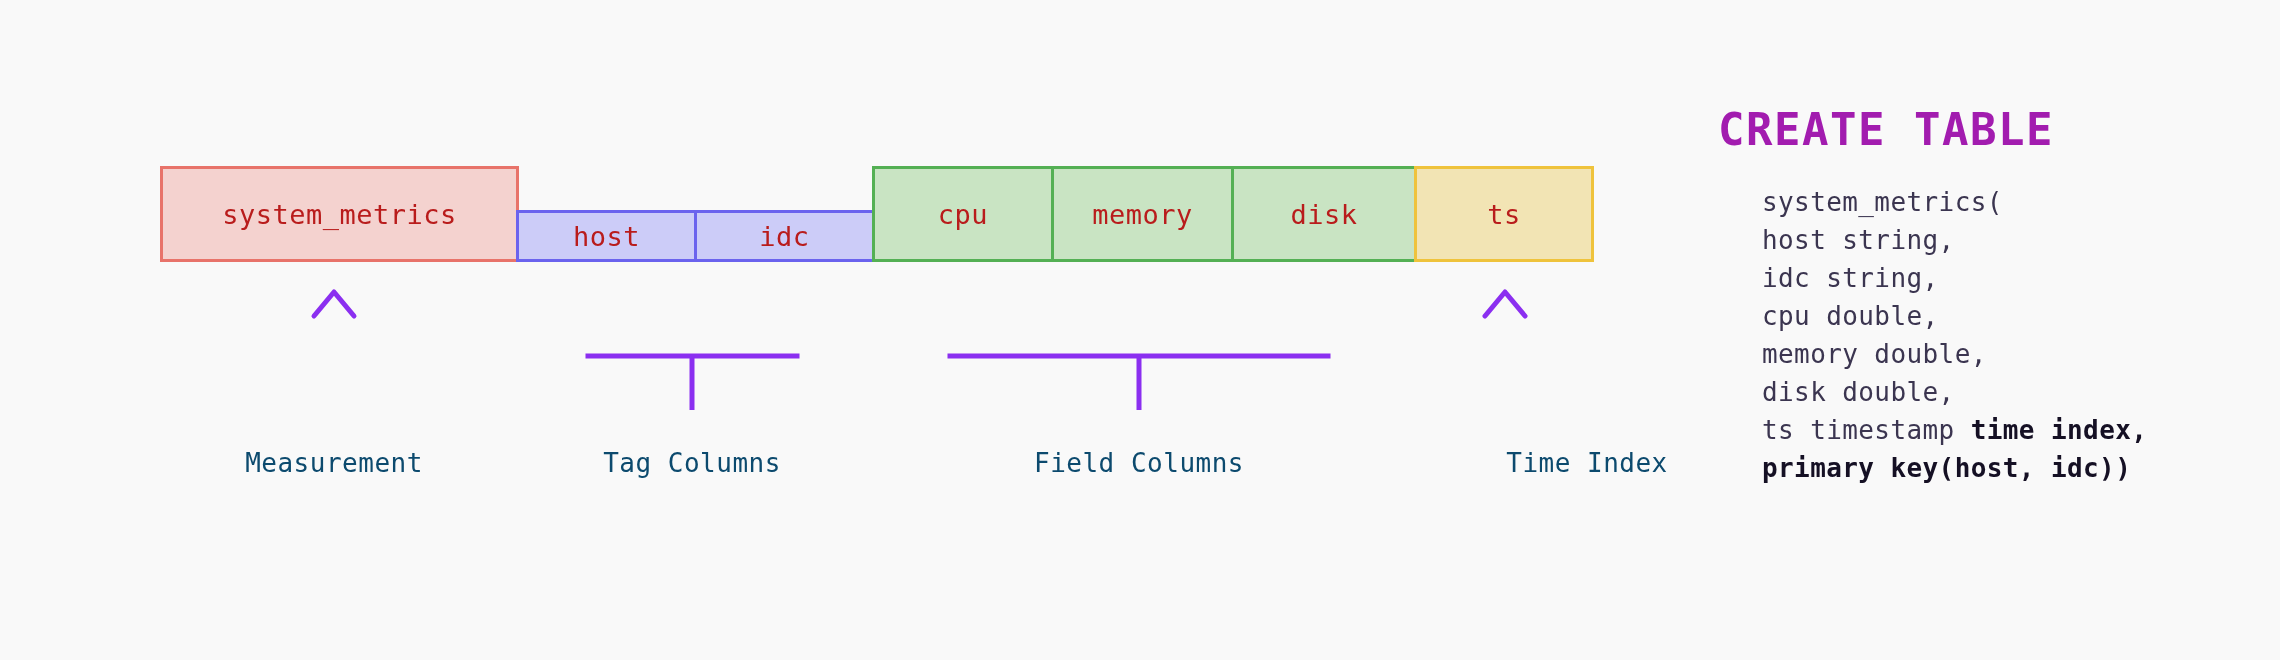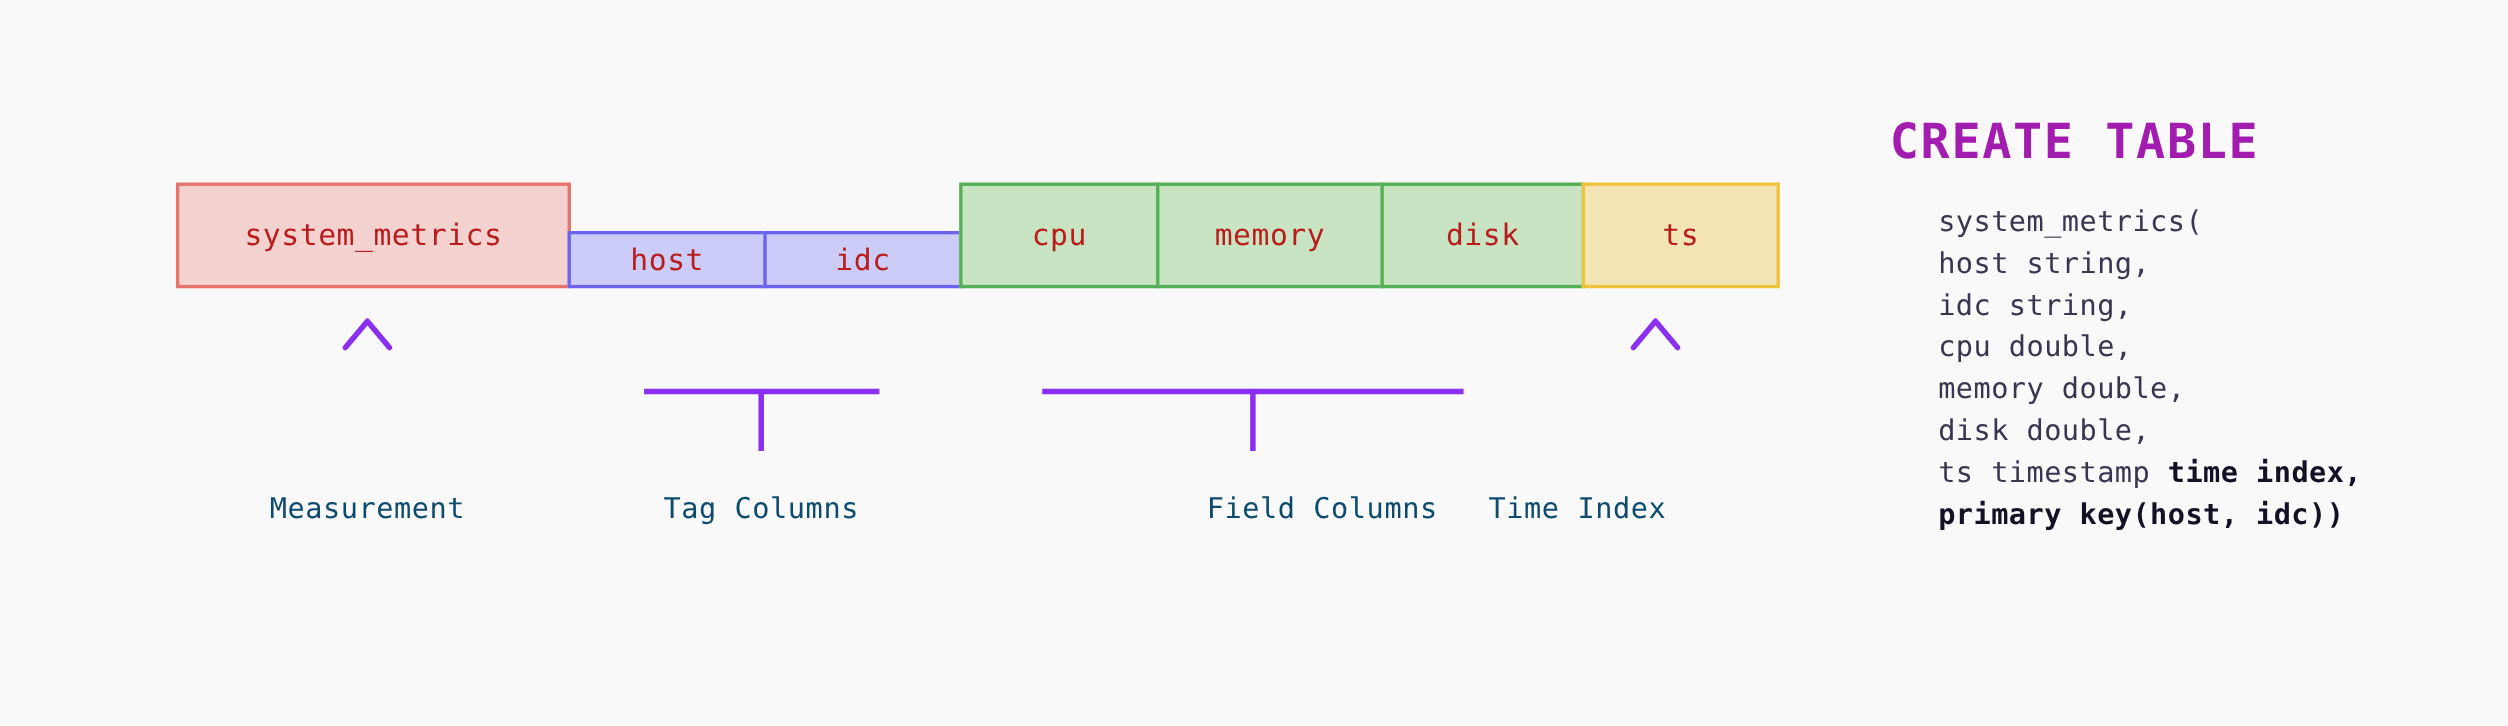--- a/index.html
+++ b/index.html
@@ -102,21 +102,21 @@
     </div>
     <div class="cell grp-tag new-grp" style="width:181px">
       <span>host</span>
     </div>
     <div class="cell grp-tag same-grp" style="width:181px">
       <span>idc</span>
     </div>
     <div class="cell grp-field new-grp" style="width:182px">
       <span>cpu</span>
     </div>
-    <div class="cell grp-field same-grp" style="width:207px">
+    <div class="cell grp-field same-grp" style="width:183px">
       <span>memory</span>
     </div>
     <div class="cell grp-field same-grp" style="width:186px">
       <span>disk</span>
     </div>
     <div class="cell grp-time new-grp" style="width:180px">
       <span>ts</span>
     </div>
   </div>
 
@@ -154,22 +154,22 @@
     </g>
 
     <g>
       <line x1="1505" y1="410" x2="1505" y2="292" stroke="url(#fadeUp)" stroke-width="5"></line>
       <polyline points="1485,316 1505,292 1525,316" fill="none" stroke="#8b2ff0" stroke-width="5" stroke-linecap="round" stroke-linejoin="round"></polyline>
     </g>
   </svg>
 
   <div class="caption" style="left:334px">Measurement</div>
   <div class="caption" style="left:692px">Tag Columns</div>
-  <div class="caption" style="left:1202px">Field Columns</div>
-  <div class="caption" style="left:1434px">Time Index</div>
+  <div class="caption" style="left:1139px">Field Columns</div>
+  <div class="caption" style="left:1587px">Time Index</div>
 
   <div id="ddl-panel">
     <div id="ddl-heading">CREATE TABLE</div>
     <div id="ddl-body">
         <span class="ddl-line"><span>system_metrics(</span></span>
         <span class="ddl-line"><span>host string,</span></span>
         <span class="ddl-line"><span>idc string,</span></span>
         <span class="ddl-line"><span>cpu double,</span></span>
         <span class="ddl-line"><span>memory double,</span></span>
         <span class="ddl-line"><span>disk double,</span></span>

